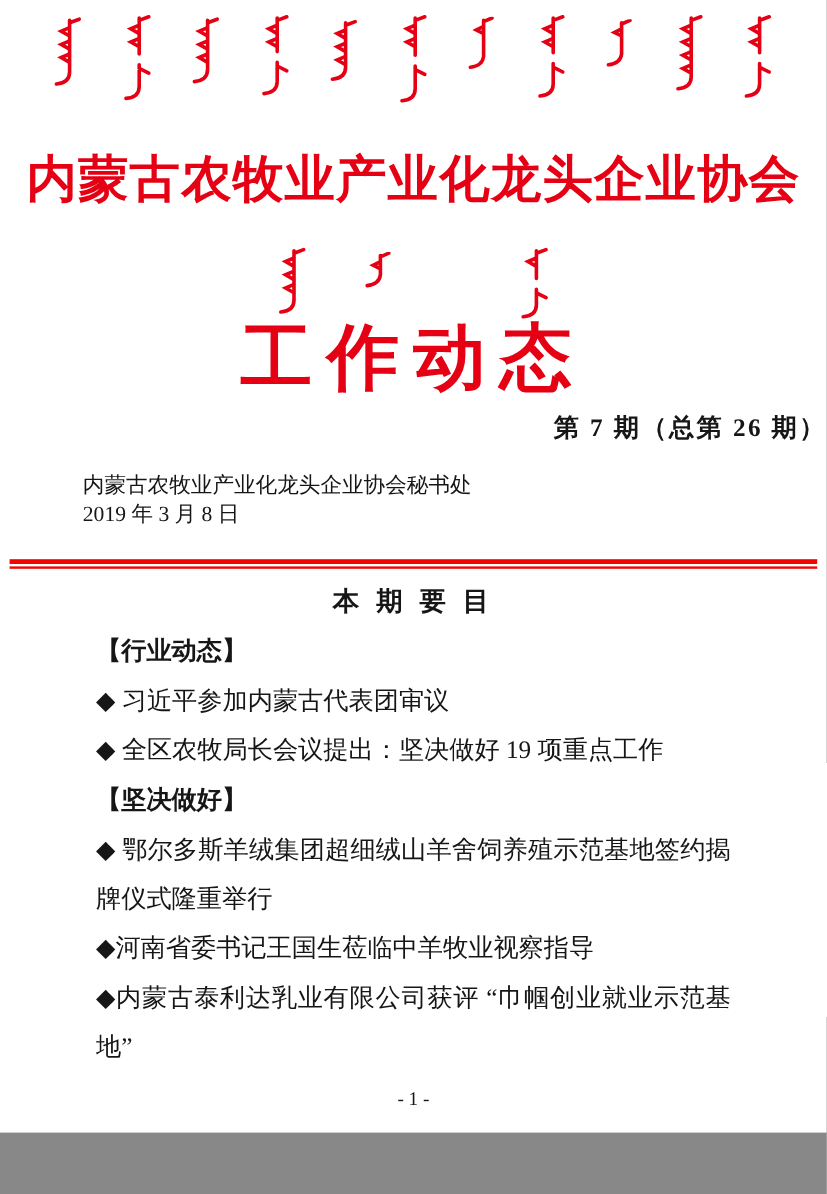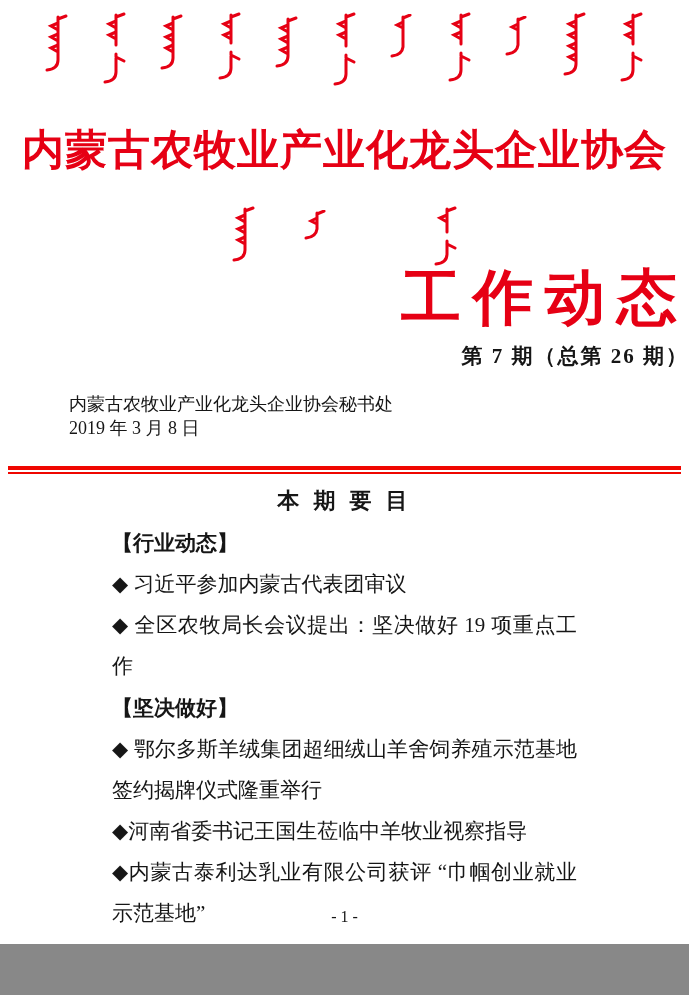--- a/index.html
+++ b/index.html
@@ -17,21 +17,21 @@
   .mn-row.top{justify-content:space-between;padding:0 44px;margin-top:12px;height:82px;}
   .mn-row.mid{justify-content:center;margin-top:22px;height:70px;}
   .mn-glyph{display:block;}
   .org-title{
     text-align:center;
     font-size:42px;font-weight:bold;
     letter-spacing:1px;line-height:56px;
     white-space:nowrap;
   }
   .bulletin-title{
-    text-align:right;
+    text-align:center;
     font-size:60px;font-weight:bold;
     letter-spacing:12px;line-height:60px;
     margin-top:-8px;
     white-space:nowrap;
   }
   .issue-line{
     text-align:right;
     font-size:21px;font-weight:bold;
     letter-spacing:2px;
     margin-top:14px;
@@ -48,21 +48,21 @@
   .red-rule .thin{height:2px;margin-top:2px;}
   
   .toc-heading{
     text-align:center;
     font-family:"Liberation Sans","DejaVu Sans",sans-serif;
     font-size:22px;font-weight:bold;
     letter-spacing:4px;
     margin-top:12px;
   }
   .toc{
-    padding:0 112px;
+    padding:0 80px;
     margin-top:6px;
     font-size:21px;
     line-height:41px;
     text-align:justify;
   }
   .toc .section-title{
     font-family:"Liberation Sans","DejaVu Sans",sans-serif;
     font-weight:bold;
     line-height:42px;
     margin:0;

